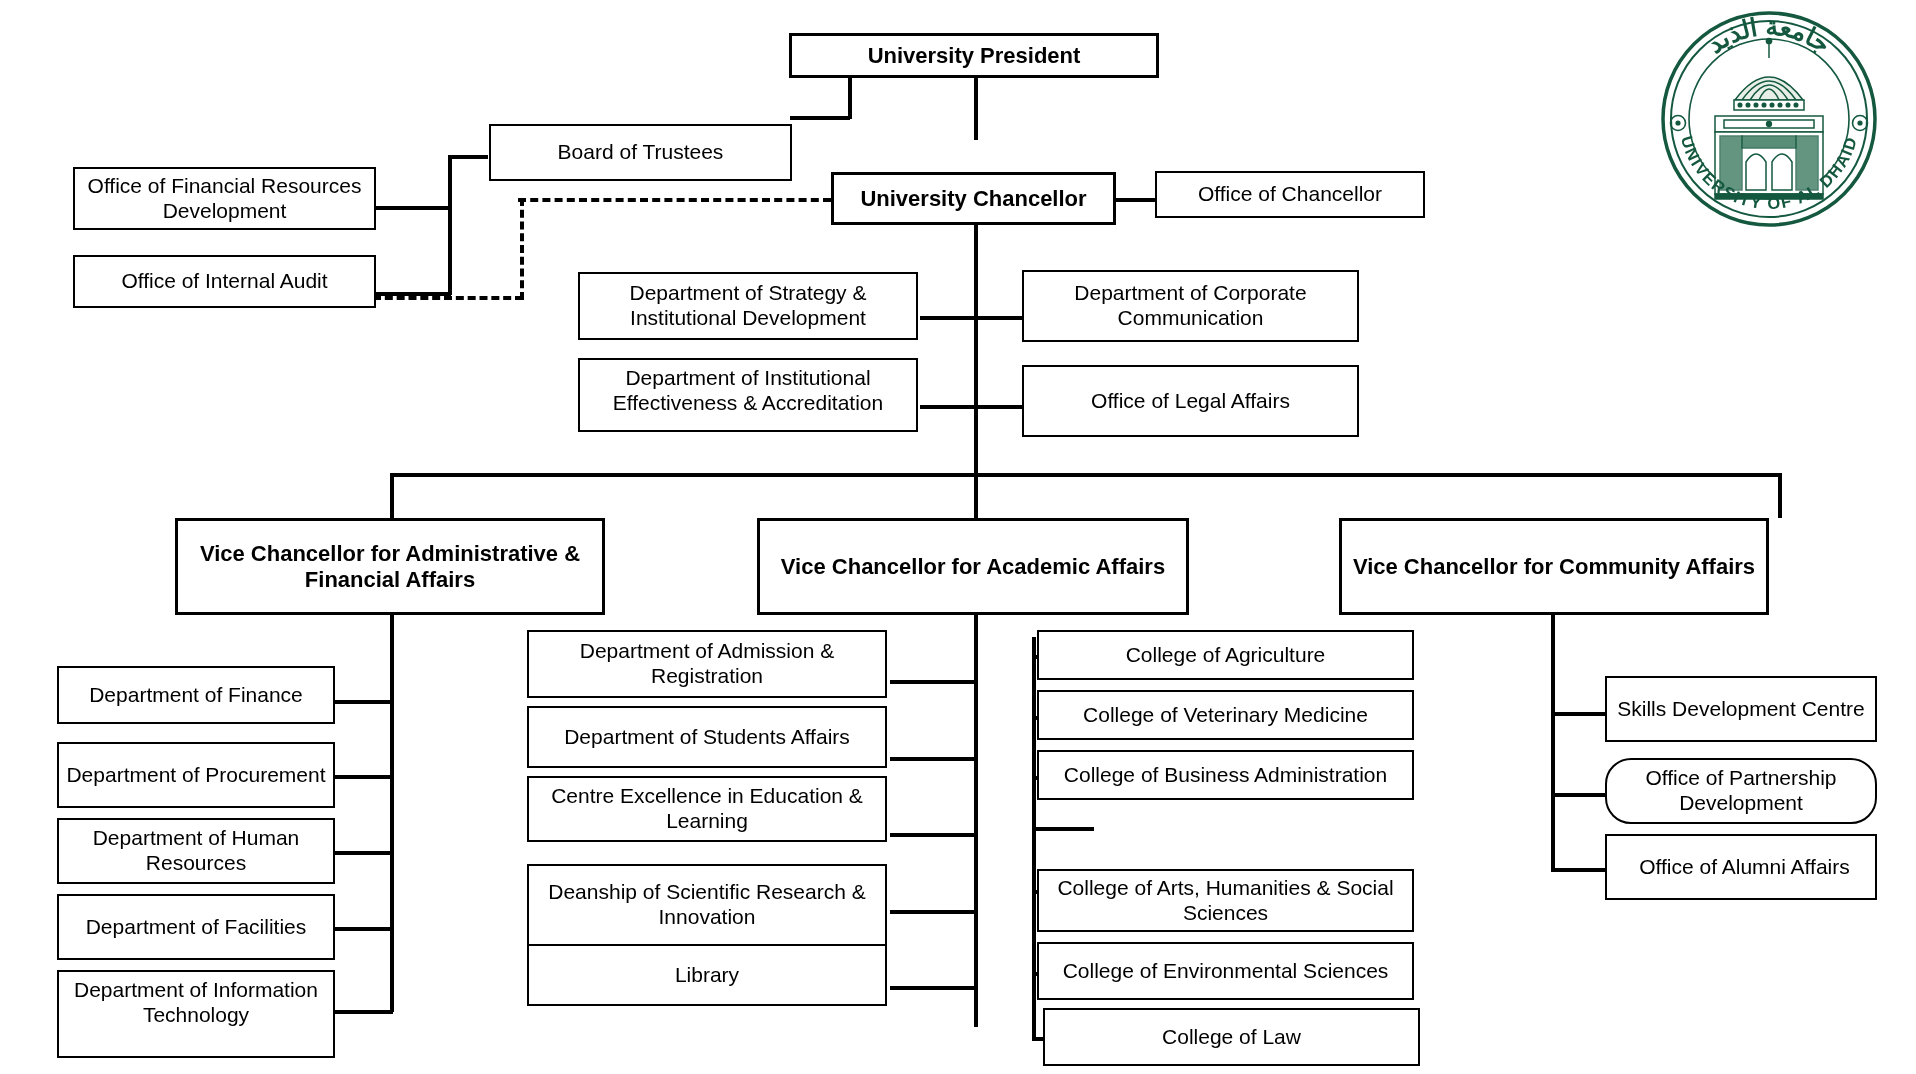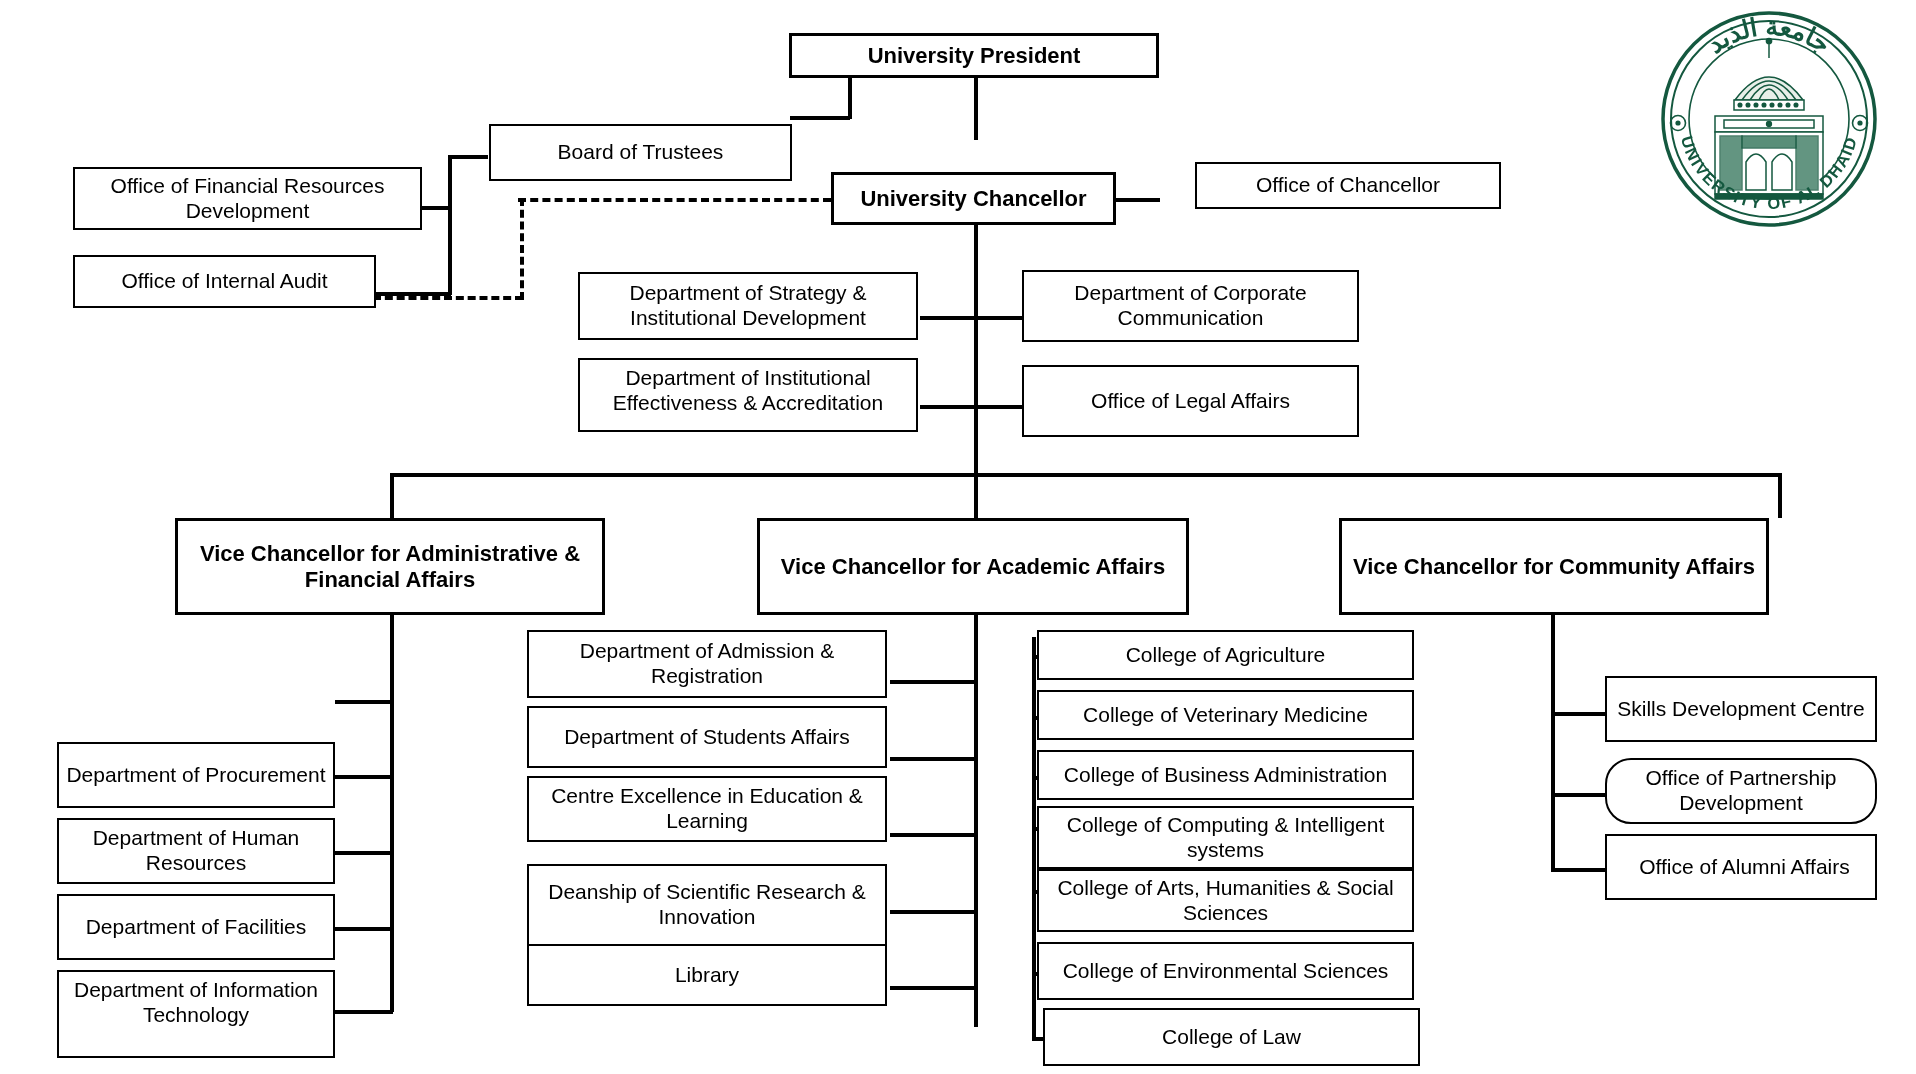--- a/index.html
+++ b/index.html
@@ -129,25 +129,25 @@
 
   <div class="node bold" style="left:789px;top:33px;width:370px;height:45px;">
     <span>University President</span>
   </div>
   <div class="node" style="left:489px;top:124px;width:303px;height:57px;">
     <span>Board of Trustees</span>
   </div>
   <div class="node bold" style="left:831px;top:172px;width:285px;height:53px;">
     <span>University Chancellor</span>
   </div>
-  <div class="node thin" style="left:1155px;top:162px;width:306px;height:47px;margin-left:40px;">
+  <div class="node thin" style="left:1155px;top:171px;width:270px;height:47px;">
     <span>Office of Chancellor</span>
   </div>
 
-  <div class="node" style="left:73px;top:167px;width:349px;height:63px;">
+  <div class="node" style="left:73px;top:167px;width:303px;height:63px;">
     <span>Office of Financial Resources Development</span>
   </div>
   <div class="node" style="left:73px;top:255px;width:303px;height:53px;">
     <span>Office of Internal Audit</span>
   </div>
 
   <div class="node thin" style="left:578px;top:272px;width:340px;height:68px;">
     <span>Department of Strategy &amp; Institutional Development</span>
   </div>
   <div class="node thin overflow" style="left:578px;top:358px;width:340px;height:74px;">
@@ -170,20 +170,23 @@
     <span>Vice Chancellor for Community Affairs</span>
   </div>
 
   <div class="ln lv thick" style="left:390px;top:615px;height:397px;"></div>
   <div class="ln lh thick" style="left:335px;top:700px;width:58px;"></div>
   <div class="ln lh thick" style="left:335px;top:775px;width:58px;"></div>
   <div class="ln lh thick" style="left:335px;top:851px;width:58px;"></div>
   <div class="ln lh thick" style="left:335px;top:927px;width:58px;"></div>
   <div class="ln lh thick" style="left:335px;top:1010px;width:58px;"></div>
 
+  <div class="node thin" style="left:57px;top:666px;width:278px;height:58px;">
+    <span>Department of Finance</span>
+  </div>
   <div class="node thin" style="left:57px;top:742px;width:278px;height:66px;">
     <span>Department of Procurement</span>
   </div>
   <div class="node thin" style="left:57px;top:818px;width:278px;height:66px;">
     <span>Department of Human Resources</span>
   </div>
   <div class="node thin" style="left:57px;top:894px;width:278px;height:66px;">
     <span>Department of Facilities</span>
   </div>
   <div class="node thin overflow" style="left:57px;top:970px;width:278px;height:88px;">
@@ -224,23 +227,20 @@
 
   <div class="node thin" style="left:1037px;top:630px;width:377px;height:50px;">
     <span>College of Agriculture</span>
   </div>
   <div class="node thin" style="left:1037px;top:690px;width:377px;height:50px;">
     <span>College of Veterinary Medicine</span>
   </div>
   <div class="node thin" style="left:1037px;top:750px;width:377px;height:50px;">
     <span>College of Business Administration</span>
   </div>
-  <div class="node thin" style="left:1037px;top:806px;width:377px;height:63px;">
-    <span>College of Computing &amp; Intelligent systems</span>
-  </div>
   <div class="node thin" style="left:1037px;top:869px;width:377px;height:63px;">
     <span>College of Arts, Humanities &amp; Social  Sciences</span>
   </div>
   <div class="node thin" style="left:1037px;top:942px;width:377px;height:58px;">
     <span>College of Environmental Sciences</span>
   </div>
   <div class="node thin" style="left:1043px;top:1008px;width:377px;height:58px;">
     <span>College of Law</span>
   </div>
 

